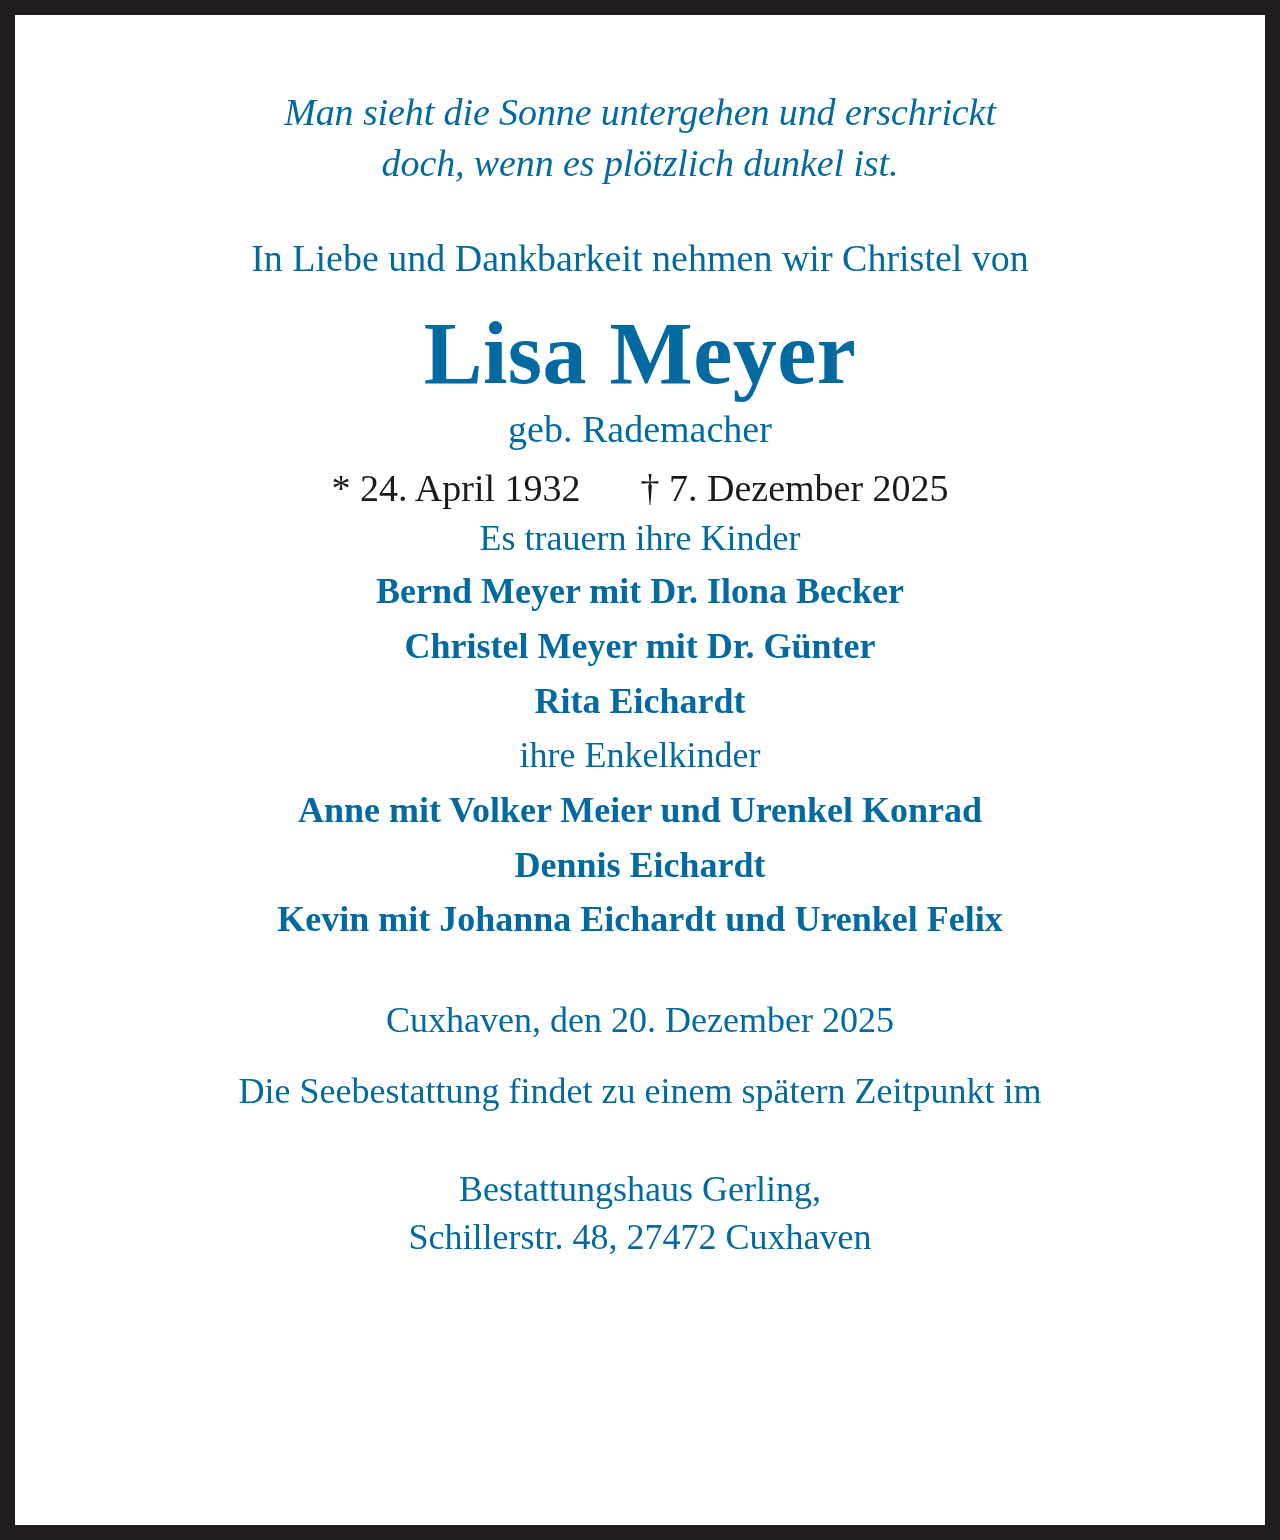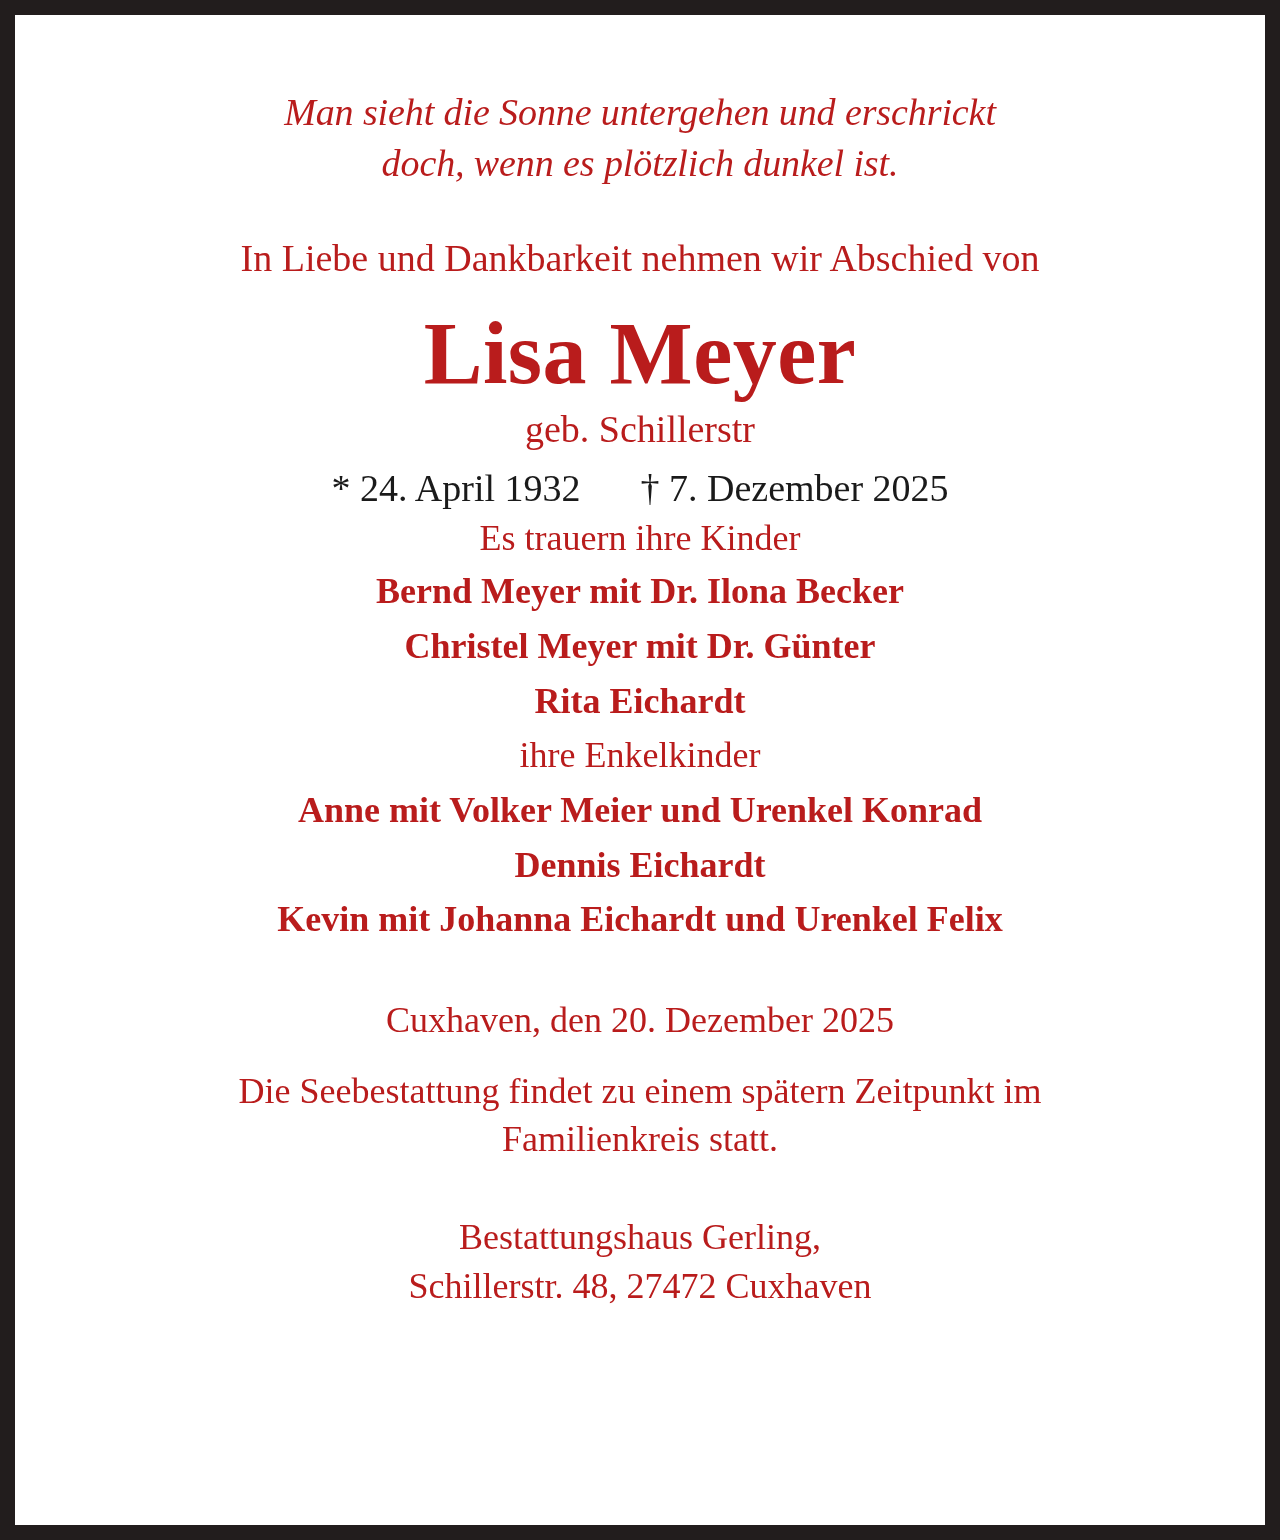--- a/index.html
+++ b/index.html
@@ -36,21 +36,21 @@
     flex-direction: column;
     align-items: center;
     text-align: center;
   }
 
   
   .line {
     display: block;
     width: 100%;
     text-align: center;
-    color: #b91c1c;
+    color: #0369a1;
   }
 
   
   .quote {
     font-style: italic;
     font-size: 38px;
     line-height: 1.34;
     letter-spacing: -0.1px;
     max-width: 1000px;
   }
@@ -134,25 +134,25 @@
 <body>
 
 <div class="notice-frame">
   <div class="notice-sheet">
 
     <div class="quote">
       <span class="line">Man sieht die Sonne untergehen und erschrickt</span>
       <span class="line">doch, wenn es plötzlich dunkel ist.</span>
     </div>
 
-    <div class="intro line">In Liebe und Dankbarkeit nehmen wir Abschied von</div>
+    <div class="intro line">In Liebe und Dankbarkeit nehmen wir Christel von</div>
 
     <div class="deceased-name line">Lisa Meyer</div>
 
-    <div class="maiden-name line">geb. Schillerstr</div>
+    <div class="maiden-name line">geb. Rademacher</div>
 
     <div class="dates-row">
       <span class="date-item">* 24. April 1932</span>
       <span class="date-item">† 7. Dezember 2025</span>
     </div>
 
     <div class="mourners">
       <div class="mourner-heading line">Es trauern ihre Kinder</div>
       <div class="mourner-name line">Bernd Meyer mit Dr. Ilona Becker</div>
       <div class="mourner-name line">Christel Meyer mit Dr. Günter</div>
@@ -161,21 +161,20 @@
       <div class="mourner-sub line">ihre Enkelkinder</div>
       <div class="mourner-name line">Anne mit Volker Meier und Urenkel Konrad</div>
       <div class="mourner-name line">Dennis Eichardt</div>
       <div class="mourner-name line">Kevin mit Johanna Eichardt und Urenkel Felix</div>
     </div>
 
     <div class="place-date line">Cuxhaven, den 20. Dezember 2025</div>
 
     <div class="burial-info">
       <span class="line">Die Seebestattung findet zu einem spätern Zeitpunkt im</span>
-      <span class="line">Familienkreis statt.</span>
     </div>
 
     <div class="funeral-home">
       <span class="line">Bestattungshaus Gerling,</span>
       <span class="line">Schillerstr. 48, 27472 Cuxhaven</span>
     </div>
 
   </div>
 </div>
 

